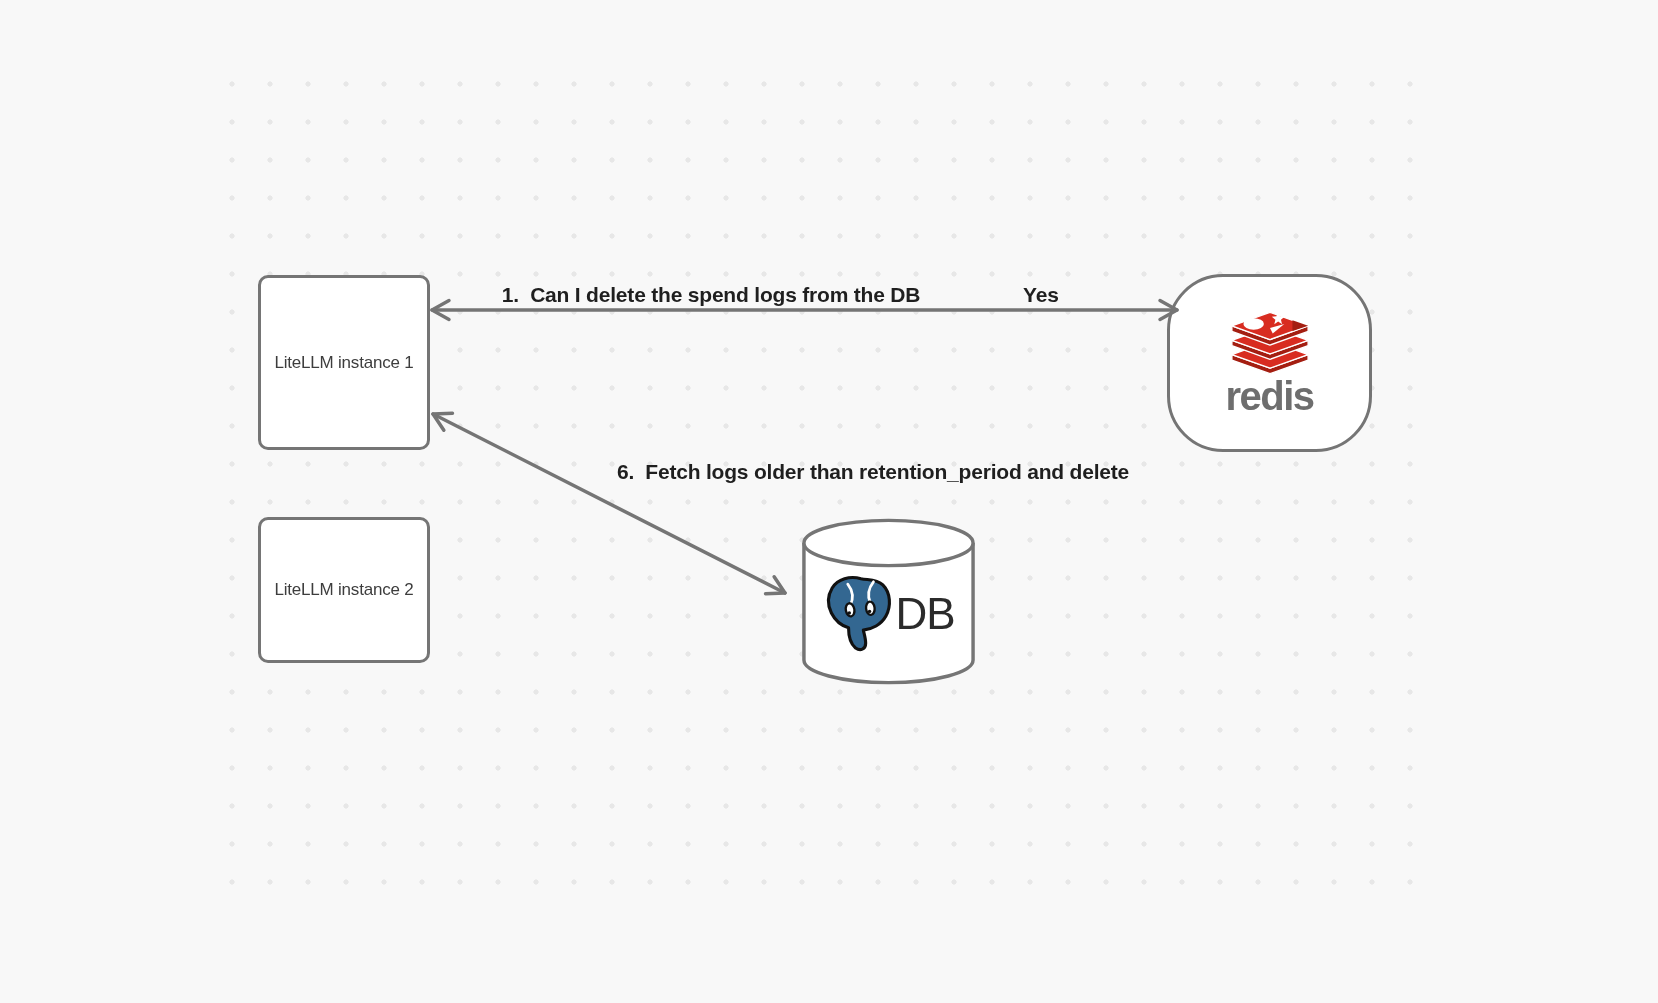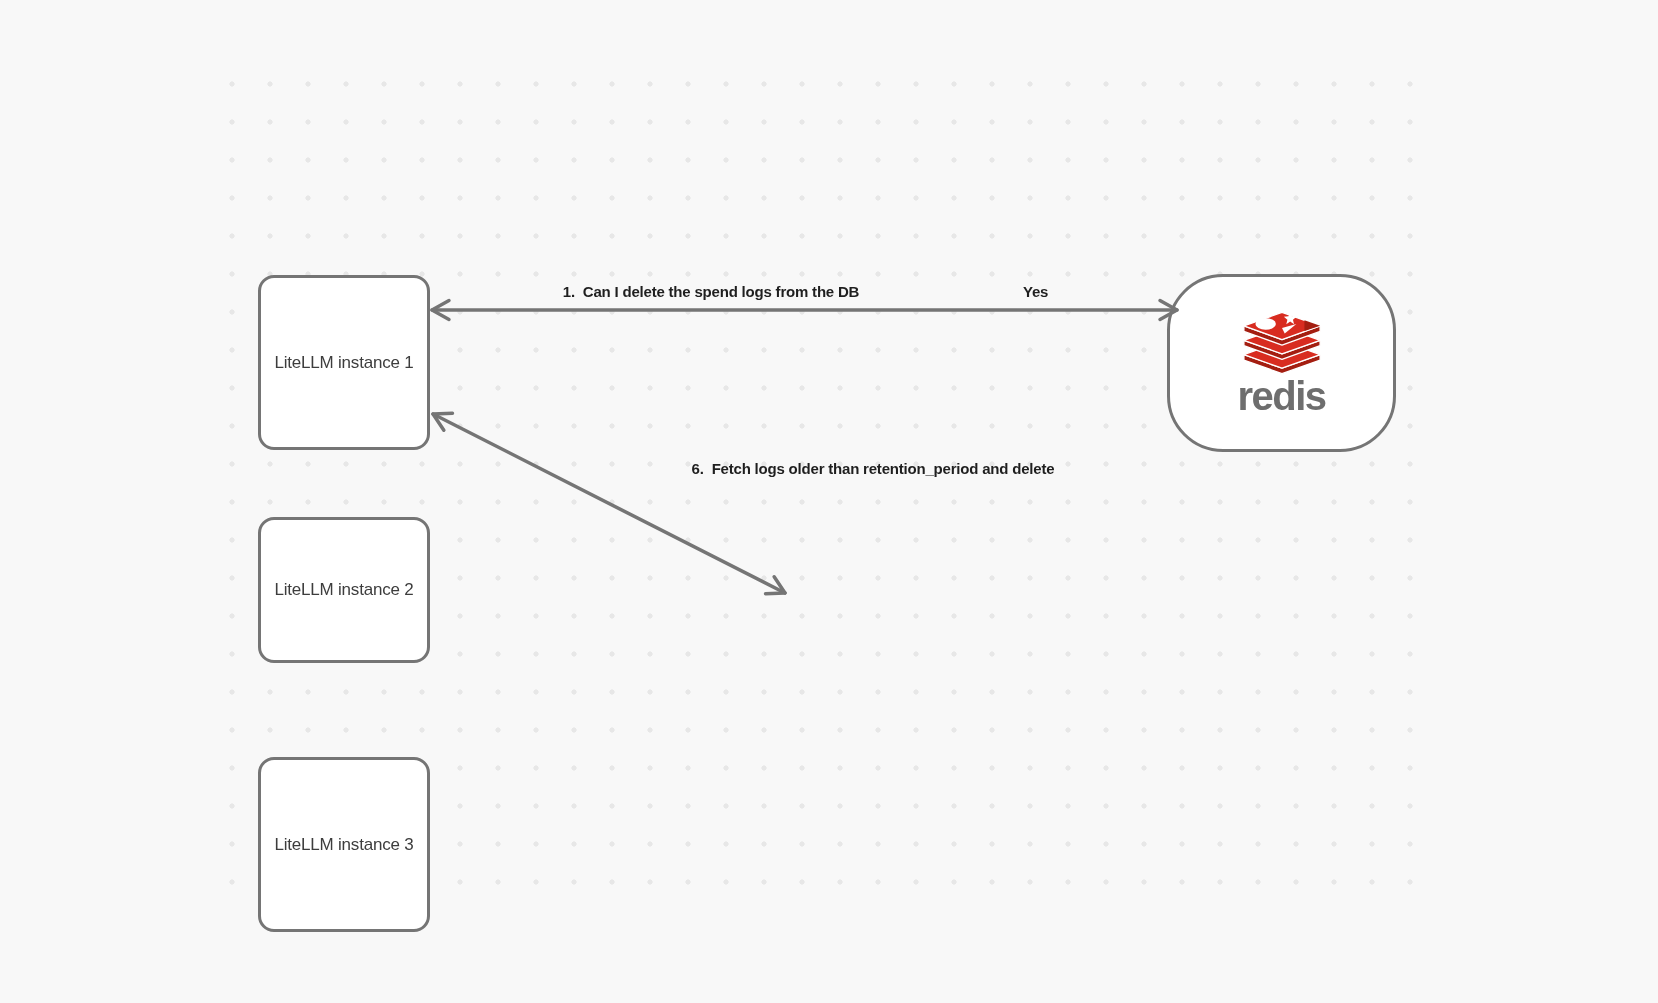--- a/index.html
+++ b/index.html
@@ -12,67 +12,64 @@
   html,body{width:1658px;height:1003px;overflow:hidden}
   body{background:var(--bg);font-family:"Liberation Sans",sans-serif;position:relative}
 
   .canvas{position:absolute;inset:0}
 
   .dots{position:absolute;left:213px;top:65px;width:1216px;height:836px;
     background-image:radial-gradient(circle,var(--dot) 2.3px,transparent 2.9px);
     background-size:38px 38px}
 
   .box{position:absolute;width:172px;background:#ffffff;border:3px solid var(--stroke);
-    border-radius:16px;display:flex;align-items:center;justify-content:center}
+    border-radius:10px;display:flex;align-items:center;justify-content:center}
   .box-label{font-size:17px;color:var(--node-label-color);letter-spacing:-0.2px;white-space:pre}
   #box1{left:258px;top:275px;height:175px}
   #box2{left:258px;top:517px;height:146px}
   #box3{left:258px;top:757px;height:175px}
 
-  .redis-node{position:absolute;left:1167px;top:274px;width:229px;height:178px;
+  .redis-node{position:absolute;left:1167px;top:274px;width:205px;height:178px;
     background:#ffffff;border:3px solid var(--stroke);border-radius:56px;
     display:flex;flex-direction:column;align-items:center;justify-content:center}
   .redis-stack{width:82px;height:64px;display:block}
   .redis-word{font-size:40px;font-weight:bold;color:var(--redis-wordmark-color);
     letter-spacing:-1.5px;line-height:1;margin-top:1px}
 
   .db-node{position:absolute;left:800px;top:516px;width:177px;height:172px}
   .db-cyl{position:absolute;inset:0;width:100%;height:100%}
   .db-content{position:absolute;inset:0;display:flex;align-items:center;justify-content:center;
     padding-top:24px}
   .pg{width:78px;height:81px;display:block}
   .db-text{font-size:44px;font-weight:500;color:var(--db-text-color);line-height:1;margin-left:-5px;letter-spacing:-1px}
 
   .edge{position:absolute;overflow:visible}
   #edge1{left:425px;top:294px;width:762px;height:32px}
   #edge2{left:420px;top:398px;width:380px;height:210px}
   .edge line{stroke:var(--stroke);stroke-width:3.5;stroke-linecap:round}
   .chev{fill:none;stroke:var(--stroke);stroke-width:3.5;stroke-linecap:round;stroke-linejoin:round}
 
-  .edge-label{position:absolute;font-weight:bold;font-size:15px;color:var(--edge-label-color);
+  .edge-label{position:absolute;font-weight:bold;font-size:21px;color:var(--edge-label-color);
     white-space:pre;letter-spacing:-0.2px;line-height:1.15}
   #edge-label-1{left:711px;top:283px;transform:translateX(-50%)}
   #edge-label-yes{left:1023px;top:283px}
   #edge-label-2{left:873px;top:460px;transform:translateX(-50%)}
 </style>
 </head>
 <body>
 
 <div class="canvas">
 
   <div class="dots"></div>
 
   <div class="box" id="box1">
     <span class="box-label">LiteLLM instance 1</span>
   </div>
   <div class="box" id="box2">
     <span class="box-label">LiteLLM instance 2</span>
-  </div>
-  <div class="box" id="box3">
-    <span class="box-label">LiteLLM instance 3</span>
   </div>
 
   <div class="redis-node">
     <svg class="redis-stack" viewBox="0 0 120 94">
 
       <g transform="translate(0,42)">
         <path d="M4,22 L60,42 L116,22 L116,30 L60,50 L4,30 Z" style="fill:var(--redis-red-dark)" stroke="#ffffff" stroke-width="2" stroke-linejoin="round"></path>
         <path d="M4,22 L60,2 L116,22 L60,42 Z" style="fill:var(--redis-red)" stroke="#ffffff" stroke-width="2" stroke-linejoin="round"></path>
       </g>
 
@@ -86,20 +83,38 @@
         <path d="M4,22 L60,2 L116,22 L60,42 Z" style="fill:var(--redis-red)" stroke="#ffffff" stroke-width="2" stroke-linejoin="round"></path>
         <ellipse cx="36" cy="19" rx="15" ry="8.5" fill="#ffffff"></ellipse>
         <path d="M72,1.5 L74.5,7.8 L81.3,8.3 L76.1,12.7 L77.7,19.3 L72,15.6 L66.3,19.3 L67.9,12.7 L62.7,8.3 L69.5,7.8 Z" fill="#ffffff"></path>
         <path d="M60,25 L81,19 L64,33 Z" fill="#ffffff"></path>
         <path d="M93,13.5 L116,21.5 L93,29.5 Z" style="fill:var(--redis-red-dark)"></path>
       </g>
     </svg>
     <div class="redis-word">redis</div>
   </div>
 
+  <div class="db-node">
+    <svg class="db-cyl" viewBox="0 0 180 172">
+      <path d="M4,26 L4,145 A86,23 0 0 0 176,145 L176,26" fill="#ffffff" style="stroke:var(--stroke)" stroke-width="3.5"></path>
+      <ellipse cx="90" cy="26" rx="86" ry="23" fill="#ffffff" style="stroke:var(--stroke)" stroke-width="3.5"></ellipse>
+    </svg>
+    <div class="db-content">
+      <svg class="pg" viewBox="0 0 100 104">
+        <path d="M50,6 C36,2 20,6 13,18 C7,28 7,40 12,50 C16,58 24,66 34,69 C34,77 36,89 43,95 C49,99 56,97 56,89 C56,83 54,77 53,72 C64,71 76,65 82,54 C89,41 88,24 78,14 C70,6 59,8 50,6 Z" style="fill:var(--pg-blue)" stroke="#111111" stroke-width="4" stroke-linejoin="round"></path>
+        <path d="M33,13 C40,22 41,31 36,41" stroke="#ffffff" stroke-width="3.5" fill="none" stroke-linecap="round"></path>
+        <path d="M66,10 C59,19 58,28 62,37" stroke="#ffffff" stroke-width="3.5" fill="none" stroke-linecap="round"></path>
+        <ellipse cx="36" cy="46" rx="5.5" ry="8.5" fill="#ffffff" stroke="#111111" stroke-width="3" transform="rotate(-10 36 46)"></ellipse>
+        <ellipse cx="62" cy="44" rx="5.5" ry="8.5" fill="#ffffff" stroke="#111111" stroke-width="3" transform="rotate(-6 62 44)"></ellipse>
+        <circle cx="35" cy="50" r="2.2" fill="#111111"></circle>
+        <circle cx="61" cy="48" r="2.2" fill="#111111"></circle>
+      </svg>
+      <span class="db-text">DB</span>
+    </div>
+  </div>
 
   <svg class="edge" id="edge1">
     <defs>
       <marker id="chevA" viewBox="0 0 26 25" refX="21" refY="12.5" markerWidth="26" markerHeight="25" markerUnits="userSpaceOnUse" orient="auto-start-reverse">
         <path class="chev" d="M4,3 L21,12.5 L4,22"></path>
       </marker>
     </defs>
     <line x1="7" y1="16" x2="752" y2="16" marker-start="url(#chevA)" marker-end="url(#chevA)"></line>
   </svg>
 

